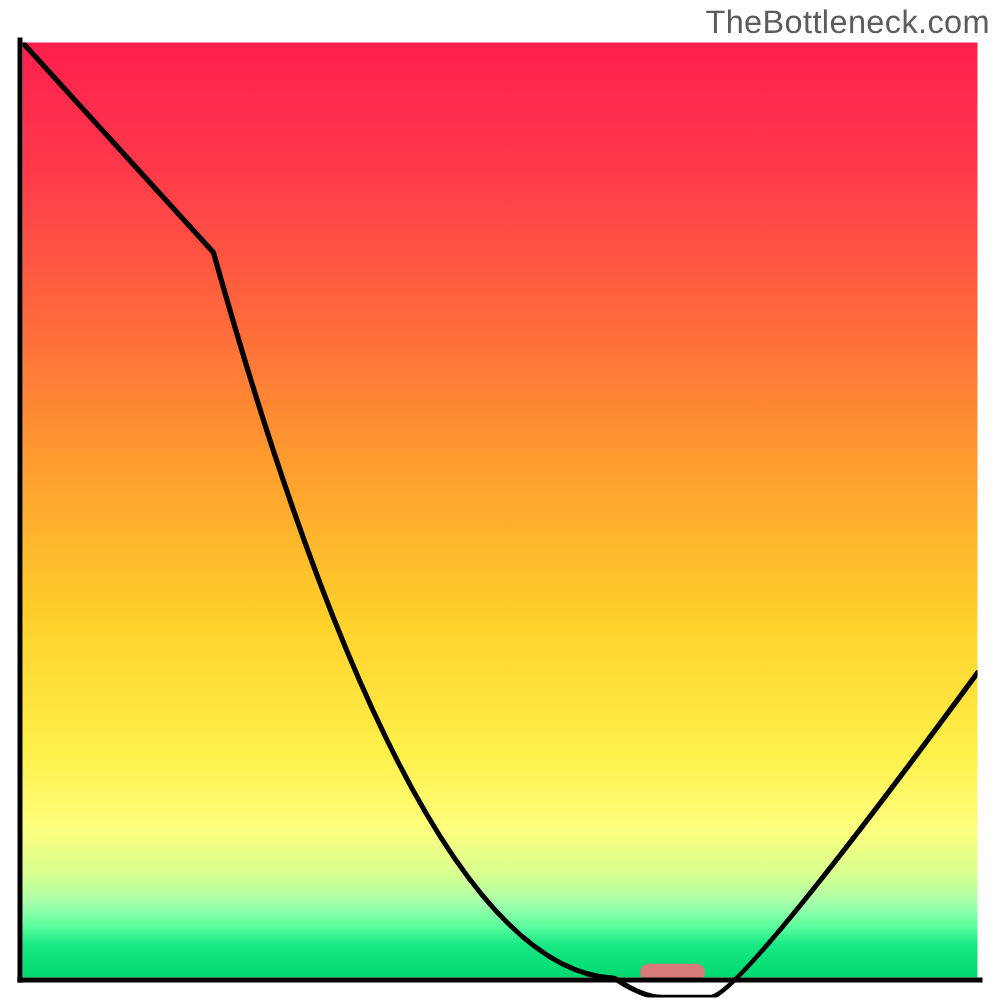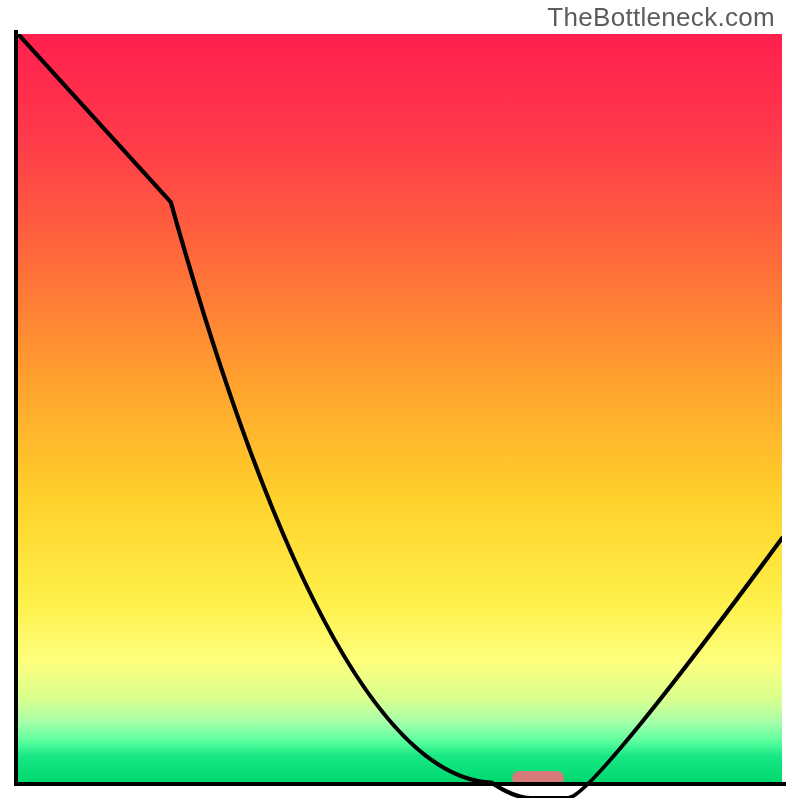--- a/index.html
+++ b/index.html
@@ -11,21 +11,21 @@
     font-family: Arial, Helvetica, sans-serif;
   }
   .chart-wrap {
     position: relative;
     width: 800px;
     height: 800px;
   }
   .watermark {
     position: absolute;
     top: 2px;
-    right: 25px;
+    right: 8px;
     font-size: 26px;
     font-weight: 500;
     color: #5c5c5c;
     letter-spacing: 0.3px;
   }
   .plot-area {
     position: absolute;
     left: 18px;
     top: 34px;
     width: 764px;

